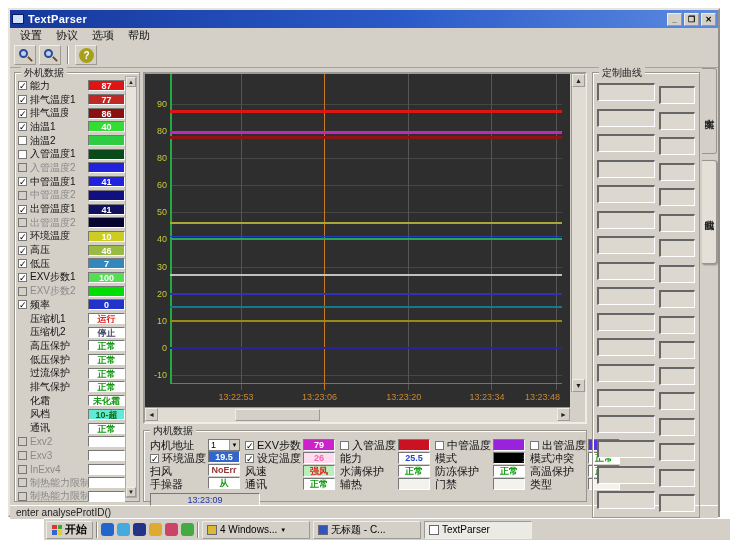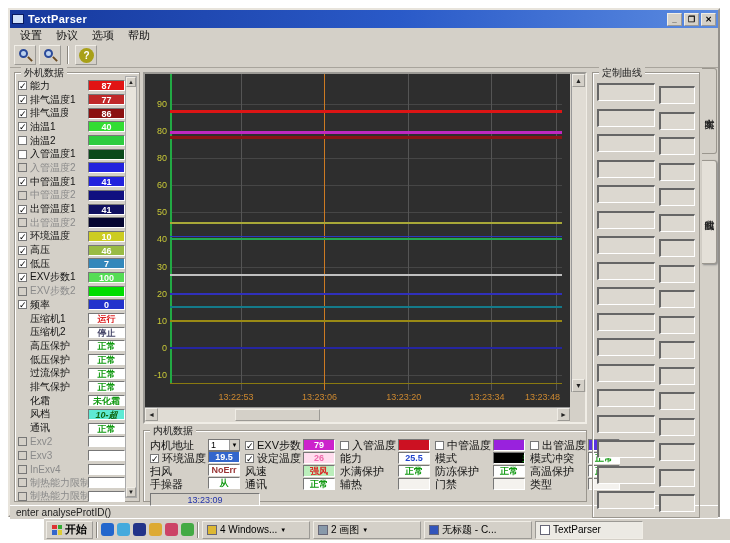--- a/index.html
+++ b/index.html
@@ -284,21 +284,21 @@
               <span class="sbadge" style="background: rgb(255, 255, 255); color: rgb(17, 153, 17);">正常</span>
             </div>
             <div class="srow">
               <span style="width: 12px;"></span>
               <span class="slabel">化霜</span>
               <span class="sbadge" style="background: #ffffff; color: rgb(17, 153, 17);">未化霜</span>
             </div>
             <div class="srow">
               <span style="width: 12px;"></span>
               <span class="slabel">风档</span>
-              <span class="sbadge" style="background: #5eead4; color: rgb(17, 102, 17); font-style: italic;">10-超</span>
+              <span class="sbadge" style="background: #5eead4; color: rgb(17, 102, 17);">10-超</span>
             </div>
             <div class="srow">
               <span style="width: 12px;"></span>
               <span class="slabel">通讯</span>
               <span class="sbadge" style="background: rgb(255, 255, 255); color: rgb(17, 153, 17);">正常</span>
             </div>
             <div class="srow">
               <span class="cbx dis"></span>
               <span class="slabel dis">Exv2</span>
               <span class="sbadge" style="background: rgb(255, 255, 255); color: rgb(51, 51, 51);"></span>
@@ -623,25 +623,20 @@
         <span class="ql-icon" style="background: rgb(68, 170, 68);"></span>
       </div>
     <div class="tsep"></div>
     <div id="taskbuttons" style="display:flex;gap:3px;align-items:center;flex:1;">
         <div class="task-btn" style="width: 108px;">
           <span class="task-icon" style="background: rgb(221, 184, 51); border: 1px solid rgb(102, 102, 119);"></span>
           <span>4 Windows...</span>
           <span class="dd-arrow">▼</span>
         </div>
         <div class="task-btn" style="width: 108px;">
-          <span class="task-icon" style="background: rgb(136, 153, 170); border: 1px solid rgb(102, 102, 119);"></span>
-          <span>2 画图</span>
-          <span class="dd-arrow">▼</span>
-        </div>
-        <div class="task-btn" style="width: 108px;">
           <span class="task-icon" style="background: rgb(51, 85, 187); border: 1px solid rgb(102, 102, 119);"></span>
           <span>无标题 - C...</span>
         </div>
         <div class="task-btn active" style="width: 108px;">
           <span class="task-icon" style="background: rgb(255, 255, 255); border: 1px solid rgb(102, 102, 119);"></span>
           <span>TextParser</span>
         </div>
       </div>
 
   </div>

